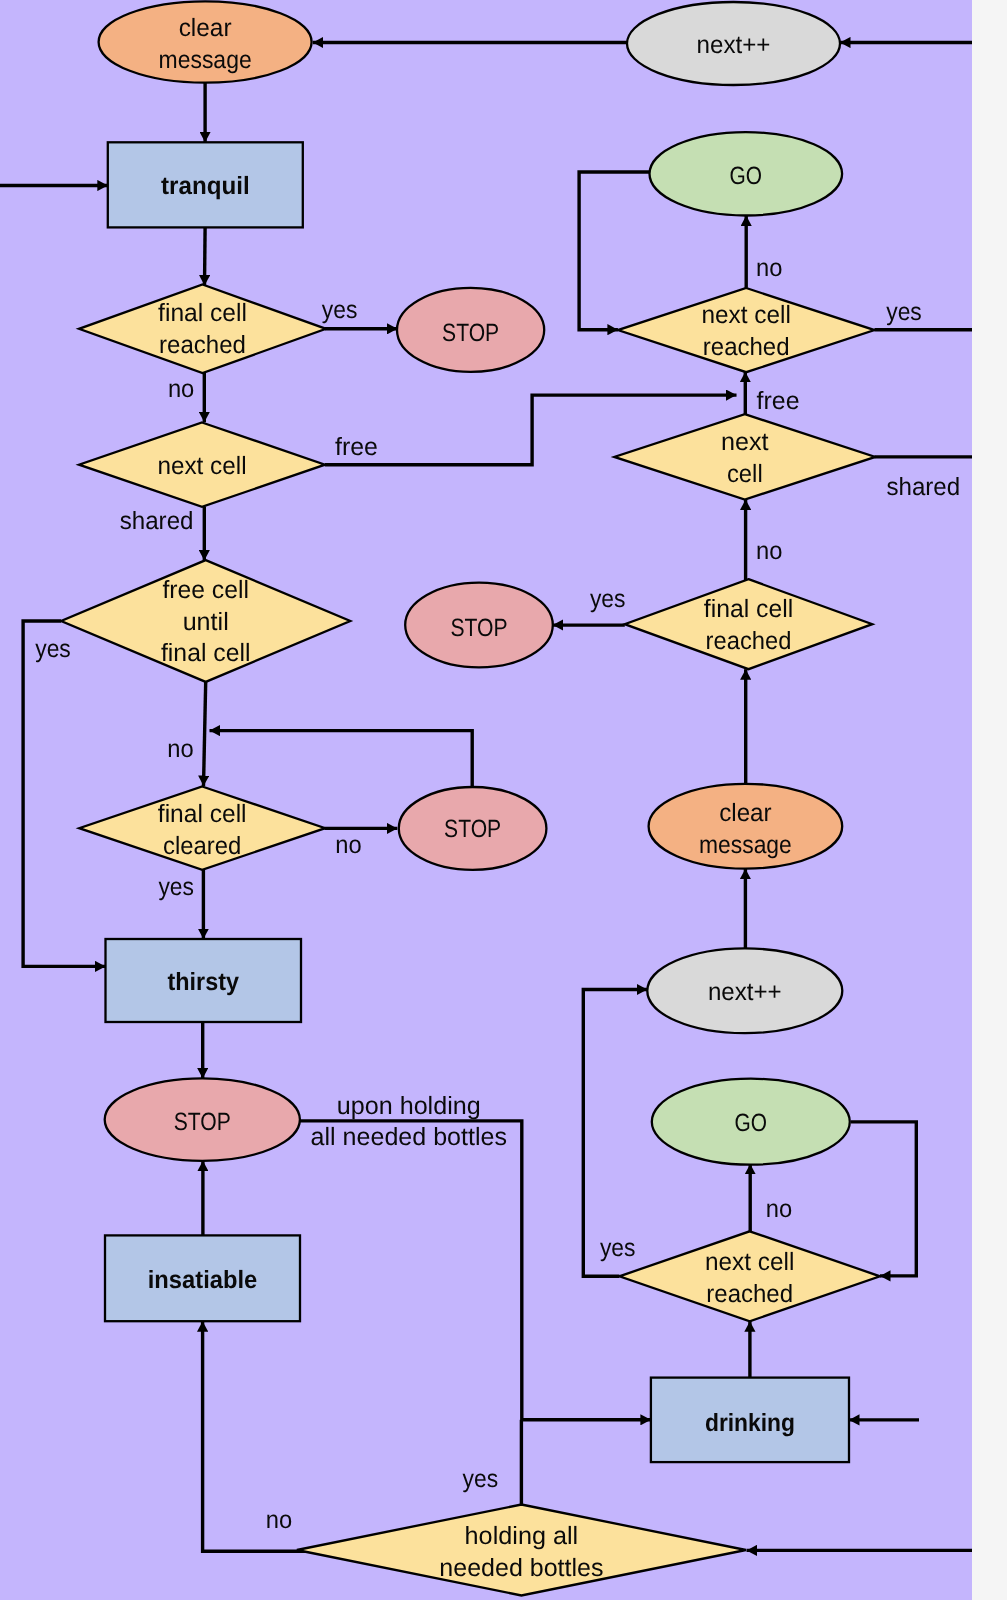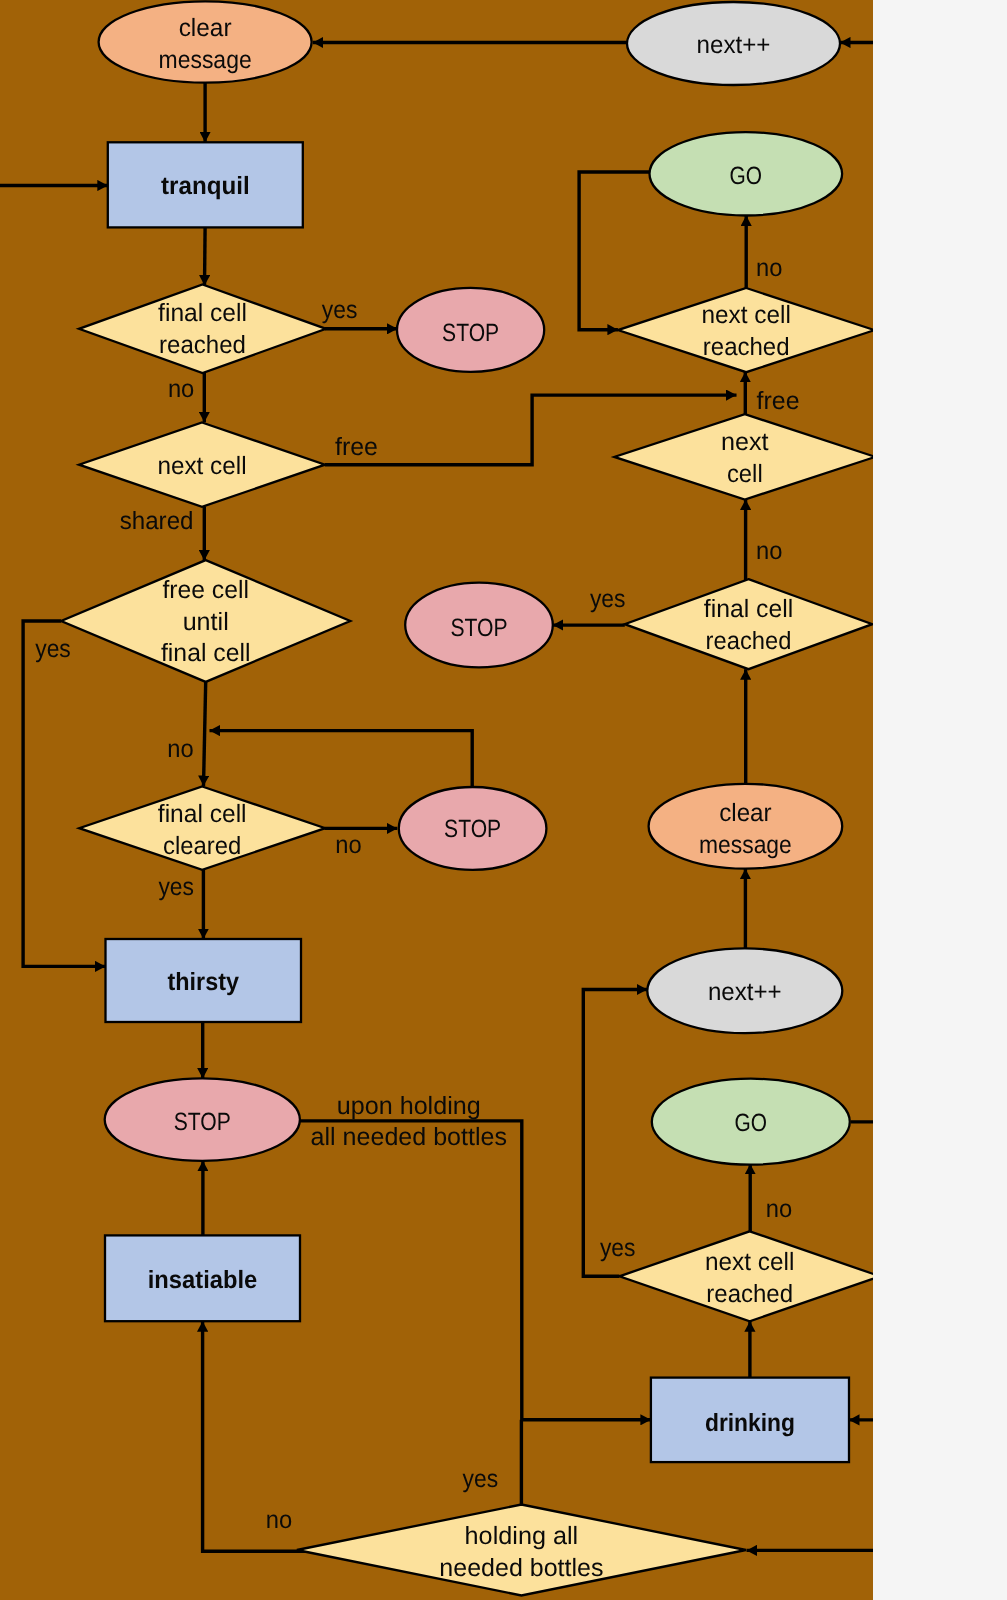--- a/index.html
+++ b/index.html
@@ -1,17 +1,17 @@
 <!DOCTYPE html>
 <html><head>
 <meta charset="utf-8">
 <style>
   html,body{margin:0;padding:0;background:#f5f5f5;}
   *{-webkit-font-smoothing:antialiased;text-rendering:geometricPrecision;}
-  #root{position:relative;width:873px;height:1600px;background:#a16207;overflow:hidden;}
+  #root{position:relative;width:972px;height:1600px;background:#c4b5fd;overflow:hidden;}
   svg{display:block;}
   text{font-family:"Liberation Sans",sans-serif;fill:#0a0a0a;}
   .node-label{font-size:25px;}
   .node-label.bold{font-weight:700;}
   .edge-label{font-size:25px;}
   .shape{stroke:#000000;stroke-width:2.3;}
   .conn{stroke:#000000;stroke-width:3.4;fill:none;stroke-linecap:butt;stroke-linejoin:miter;}
 </style>
 </head>
 <body>

